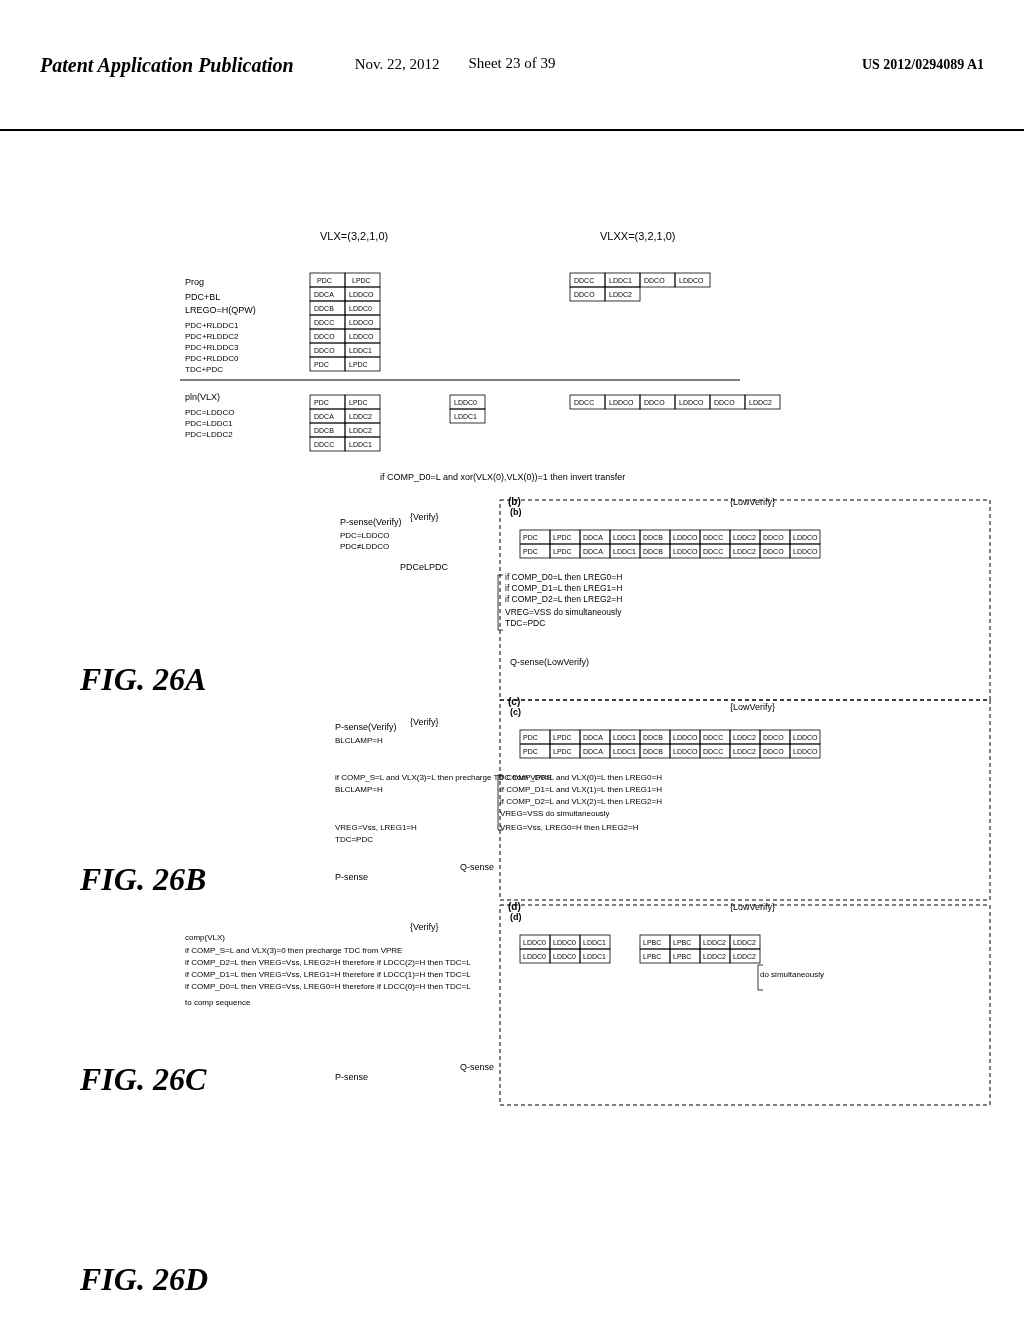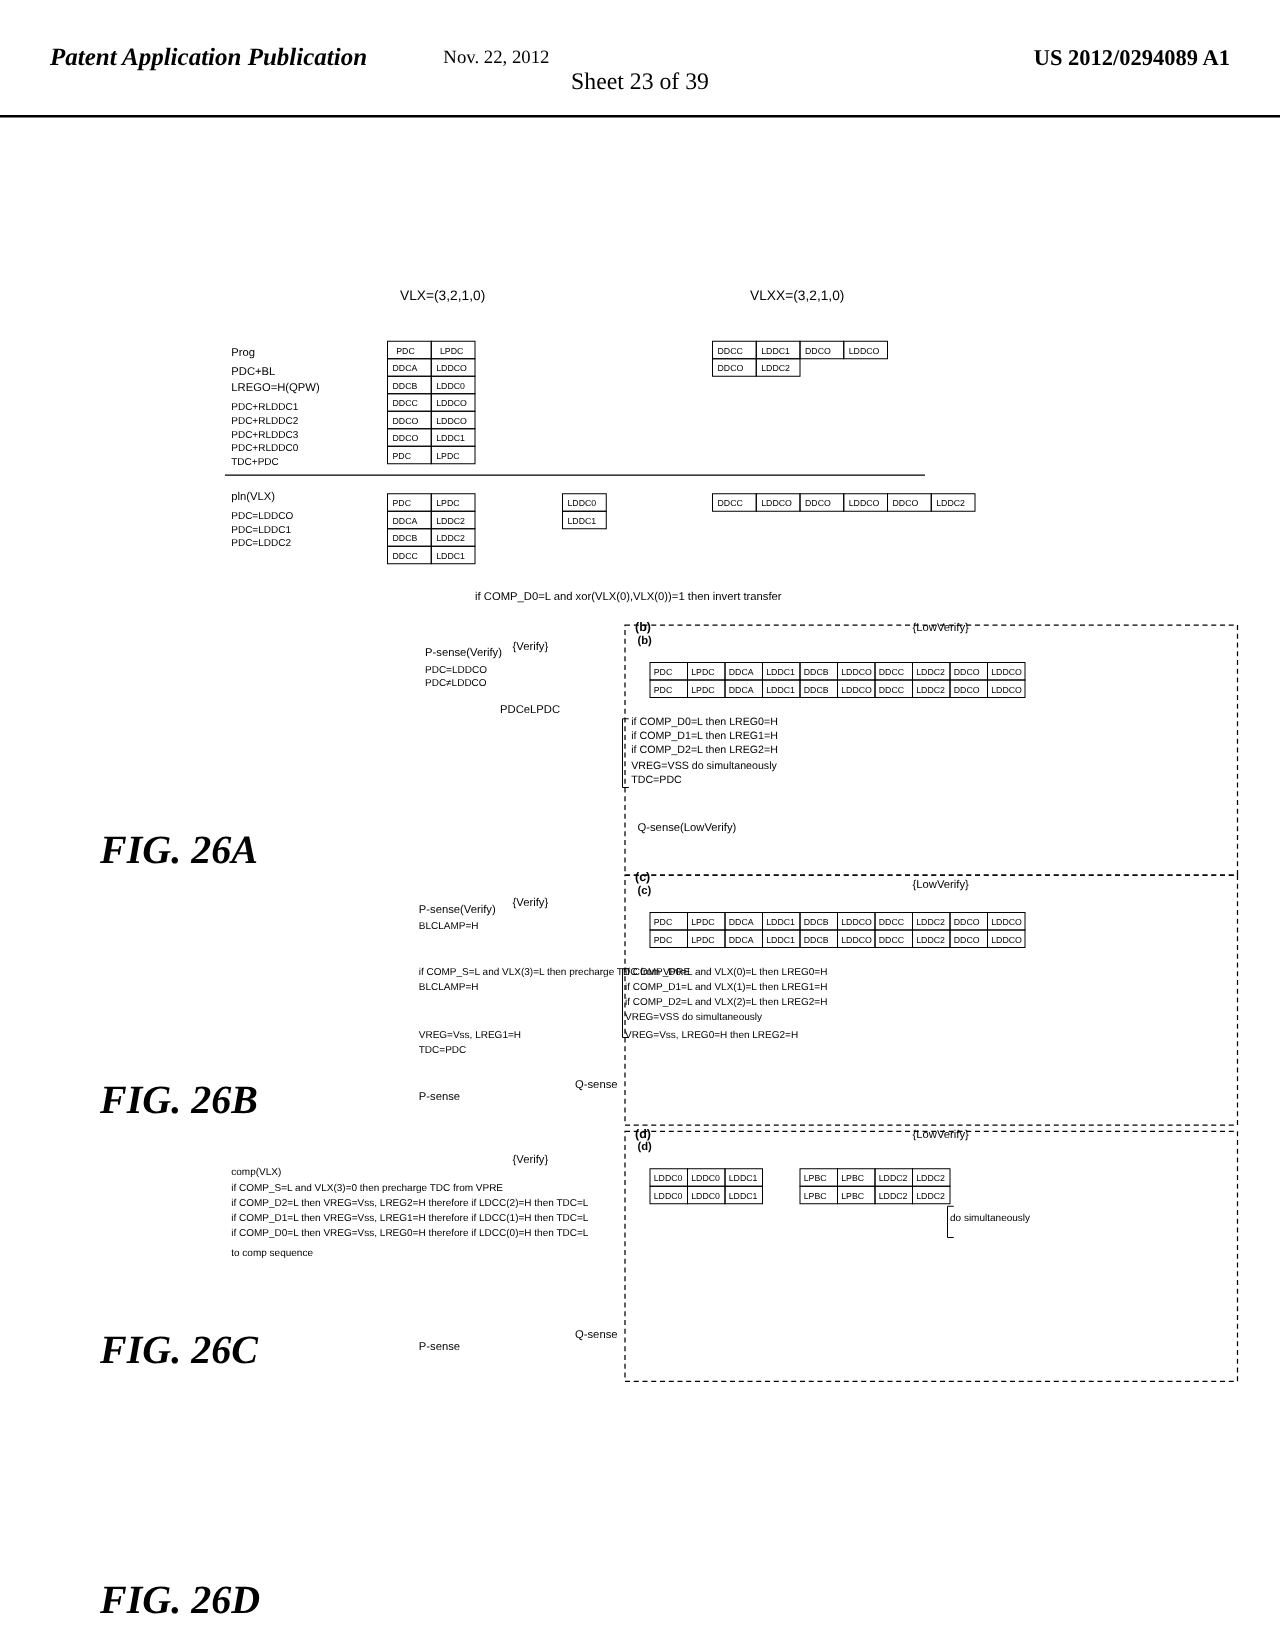--- a/index.html
+++ b/index.html
@@ -9,42 +9,42 @@
       background: #fff;
       font-family: 'Times New Roman', Times, serif;
       overflow: hidden;
       position: relative;
     }
 
     
     #header {
       position: absolute;
       top: 0; left: 0; right: 0;
-      height: 94px;
+      height: 131px;
       display: flex;
       align-items: center;
       padding: 20px 40px;
       border-bottom: 2px solid #000;
     }
     #header-left {
       flex: 1;
       font-size: 20px;
       font-weight: bold;
       font-style: italic;
       line-height: 1.3;
     }
     #header-center {
       flex: 1;
       text-align: left;
       font-size: 15px;
     }
     #header-right {
       flex: 1;
       text-align: right;
-      font-size: 18px;
+      font-size: 14px;
       font-weight: bold;
     }
 
     
     #content {
       position: absolute;
       top: 110px;
       left: 0; right: 0; bottom: 0;
       padding: 10px 20px;
       overflow: hidden;
@@ -57,21 +57,21 @@
       width: 100%;
       height: 100%;
     }
   </style>
 </head>
 <body>
 
 <div id="header">
   <div id="header-left">Patent Application Publication</div>
   <div id="header-center">Nov. 22, 2012</div>
-  <div id="header-center2" style="position:absolute;left:50%;transform:translateX(-50%);top:55px;font-size:19px;">Sheet 23 of 39</div>
+  <div id="header-center2" style="position:absolute;left:50%;transform:translateX(-50%);top:55px;font-size:15px;">Sheet 23 of 39</div>
   <div id="header-right">US 2012/0294089 A1</div>
 </div>
 
 <div id="content">
   <svg id="main-svg" viewBox="0 0 984 1210" xmlns="http://www.w3.org/2000/svg">
 
     <text x="60" y="580" font-size="32" font-weight="bold" font-style="italic" font-family="Times New Roman">FIG. 26A</text>
 
     <text x="60" y="780" font-size="32" font-weight="bold" font-style="italic" font-family="Times New Roman">FIG. 26B</text>
 

